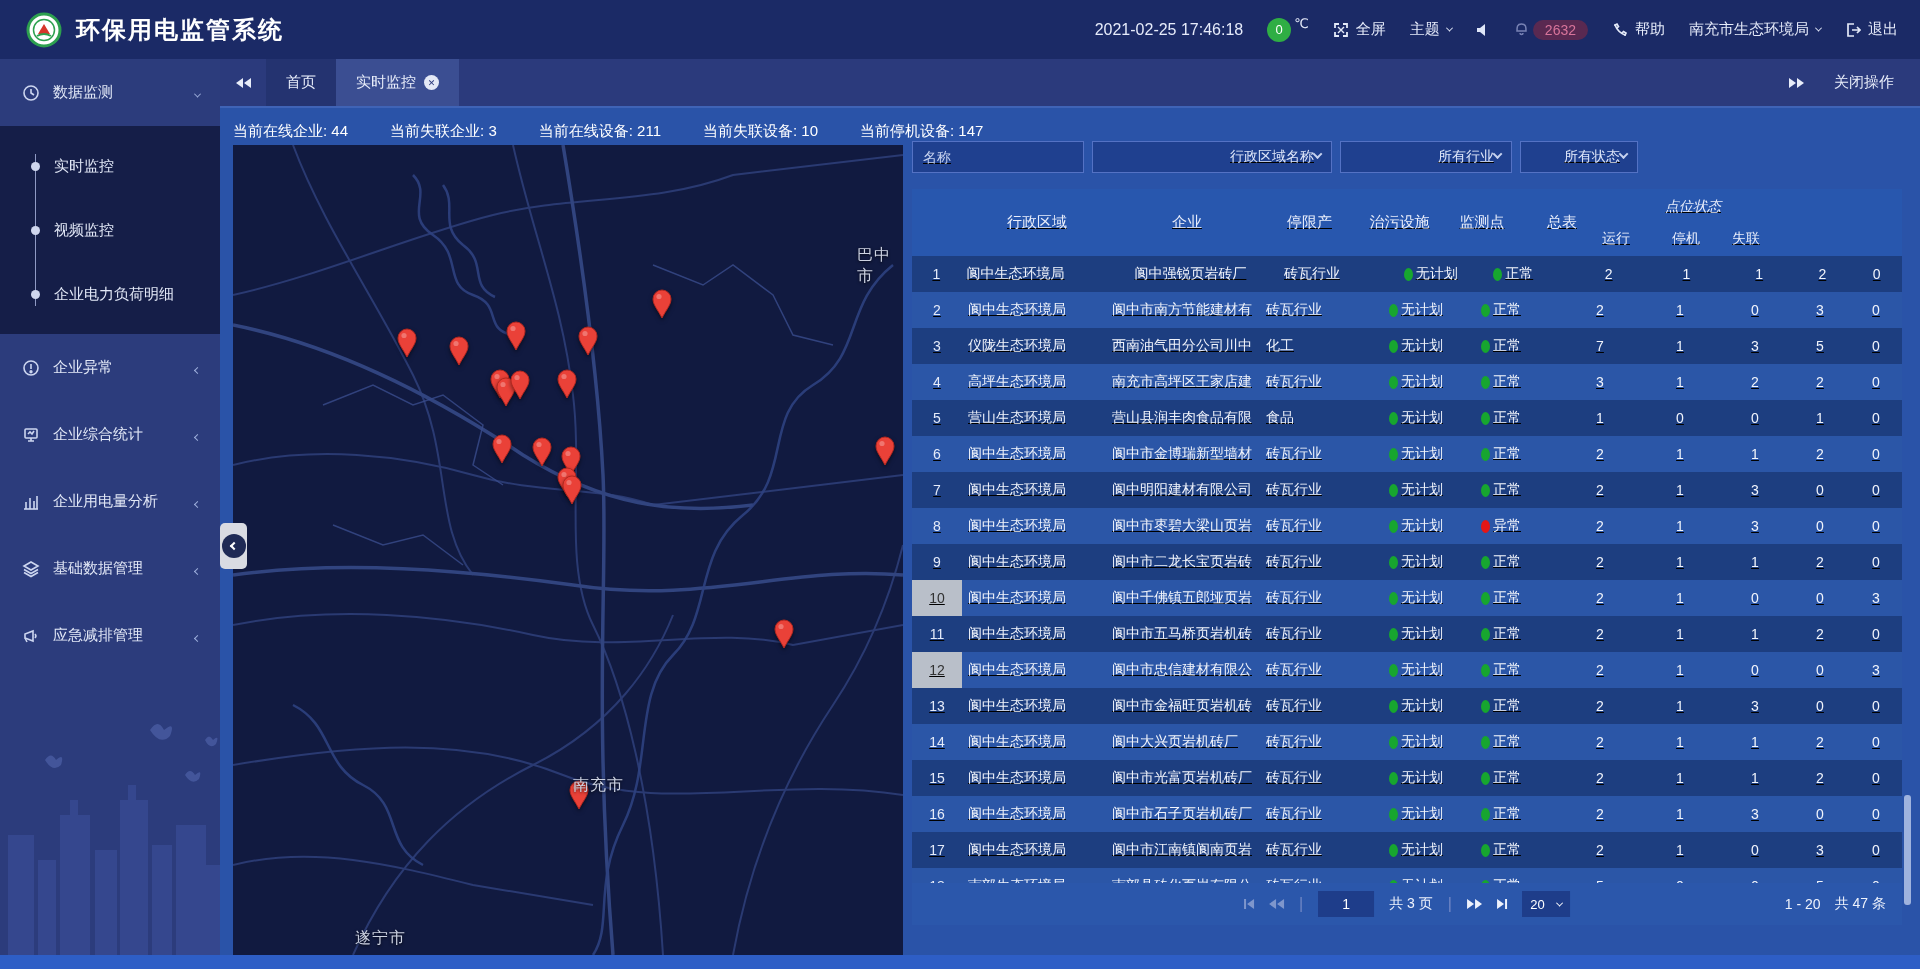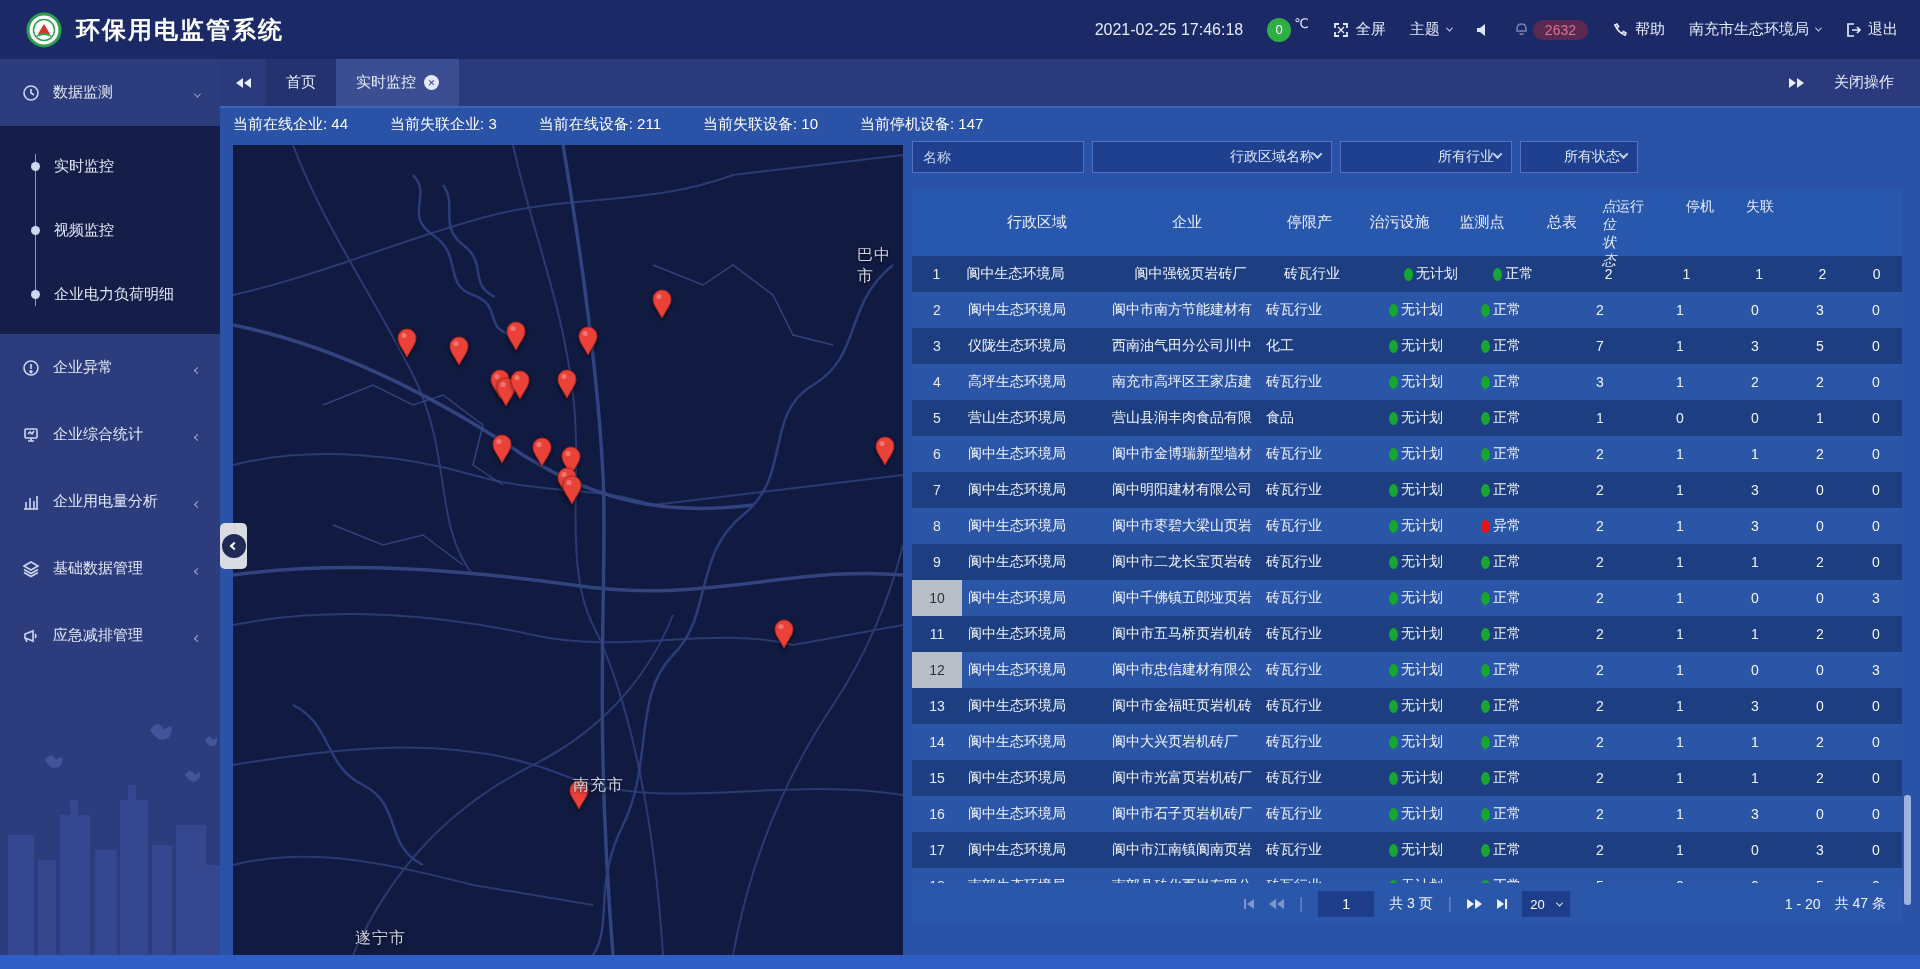--- a/index.html
+++ b/index.html
@@ -43,43 +43,43 @@
   .tab { display:flex; align-items:center; gap:8px; padding:0 20px; font-size:15px; cursor:pointer; background:#243370; }
   .tab.active { background:#3b4e92; }
   .tab-close { width:15px; height:15px; border-radius:50%; background:#e4e9f6; color:#2c3a7c; font-size:9px; display:flex; align-items:center; justify-content:center; }
   .tabbar-right { margin-left:auto; display:flex; align-items:center; gap:30px; padding-right:26px; }
   .tri-l { width:0; height:0; border-top:5px solid transparent; border-bottom:5px solid transparent; border-right:7px solid currentColor; display:inline-block; }
   .tri-r { width:0; height:0; border-top:5px solid transparent; border-bottom:5px solid transparent; border-left:7px solid currentColor; display:inline-block; }
   .dbl { display:inline-flex; gap:1px; }
   .close-ops { font-size:15px; cursor:pointer; }
 
   
-  .stats-bar { position:absolute; top:115px; left:233px; height:26px; display:flex; align-items:flex-start; gap:42px; color:#ffffff; font-size:15px; z-index:5; }
+  .stats-bar { position:absolute; top:115px; left:233px; height:26px; display:flex; align-items:flex-end; gap:42px; color:#ffffff; font-size:15px; z-index:5; }
   .stat-item { white-space:nowrap; }
 
   
   .map { position:absolute; left:233px; top:145px; width:670px; height:810px; background:#111a40; overflow:hidden; z-index:4; }
   .map svg.roads { position:absolute; left:0; top:0; }
   .map-label { position:absolute; color:#cdd3e2; font-size:16px; text-shadow:0 1px 3px rgba(0,0,0,.8); letter-spacing:1px; }
   .pin { position:absolute; width:22px; height:30px; cursor:pointer; filter:drop-shadow(0 2px 2px rgba(0,0,0,.5)); }
   .collapse-handle { position:absolute; left:220px; top:523px; width:27px; height:46px; background:#d9dbe2; border-radius:5px; display:flex; align-items:center; justify-content:center; cursor:pointer; z-index:10; }
   .collapse-handle .inner { width:24px; height:24px; border-radius:50%; background:#1f2a55; color:#fff; display:flex; align-items:center; justify-content:center; }
   .collapse-handle .chev { border-color:#fff; width:6px; height:6px; }
 
   
-  .right-panel { position:absolute; left:912px; top:141px; width:990px; bottom:14px; z-index:4; }
+  .right-panel { position:absolute; left:912px; top:141px; width:990px; bottom:14px; z-index:4;text-decoration:underline; }
   .filter-row { display:flex; gap:8px; height:32px; }
   .f-input { width:172px; height:32px; background:#1f408f; border:1px solid #5472c4; color:#e7edfb; font-size:14px; padding:0 10px; outline:none; font-family:inherit; }
   .f-input::placeholder { color:#c6d2ef; }
   .f-select { height:32px; background:#1f408f; border:1px solid #5472c4; color:#dfe7fa; font-size:14px; padding:0 10px; display:flex; align-items:center; justify-content:flex-end; cursor:pointer; }
   .f-select .chev { color:#c6d2ef; margin-top:-3px; }
 
   .table-header { margin-top:16px; height:67px; background:#2857ae; display:flex; color:#e9eefb; font-size:15px; }
   .th { display:flex; align-items:center; justify-content:center; }
-  .th-group { display:flex; flex-direction:row; justify-content:space-between; padding:9px 0 8px 0; }
+  .th-group { display:flex; flex-direction:column; justify-content:space-between; padding:9px 0 8px 0; }
   .th-group-title { text-align:center; font-style:italic; font-size:14px; }
   .th-sub { display:flex; }
   .th-sub span { text-align:left; font-size:14px; }
 
   .rows { height:627px; overflow:hidden; }
   .trow { height:36px; display:flex; align-items:center; font-size:14px; color:#f2f5fc; cursor:pointer; }
   .trow.dark { background:#1d3e80; }
   .trow.light { background:#2b56a7; }
   .cell { overflow:hidden; white-space:nowrap; }
   .cell-idx { text-align:center; height:36px; line-height:36px; color:#e5ebf9; }

